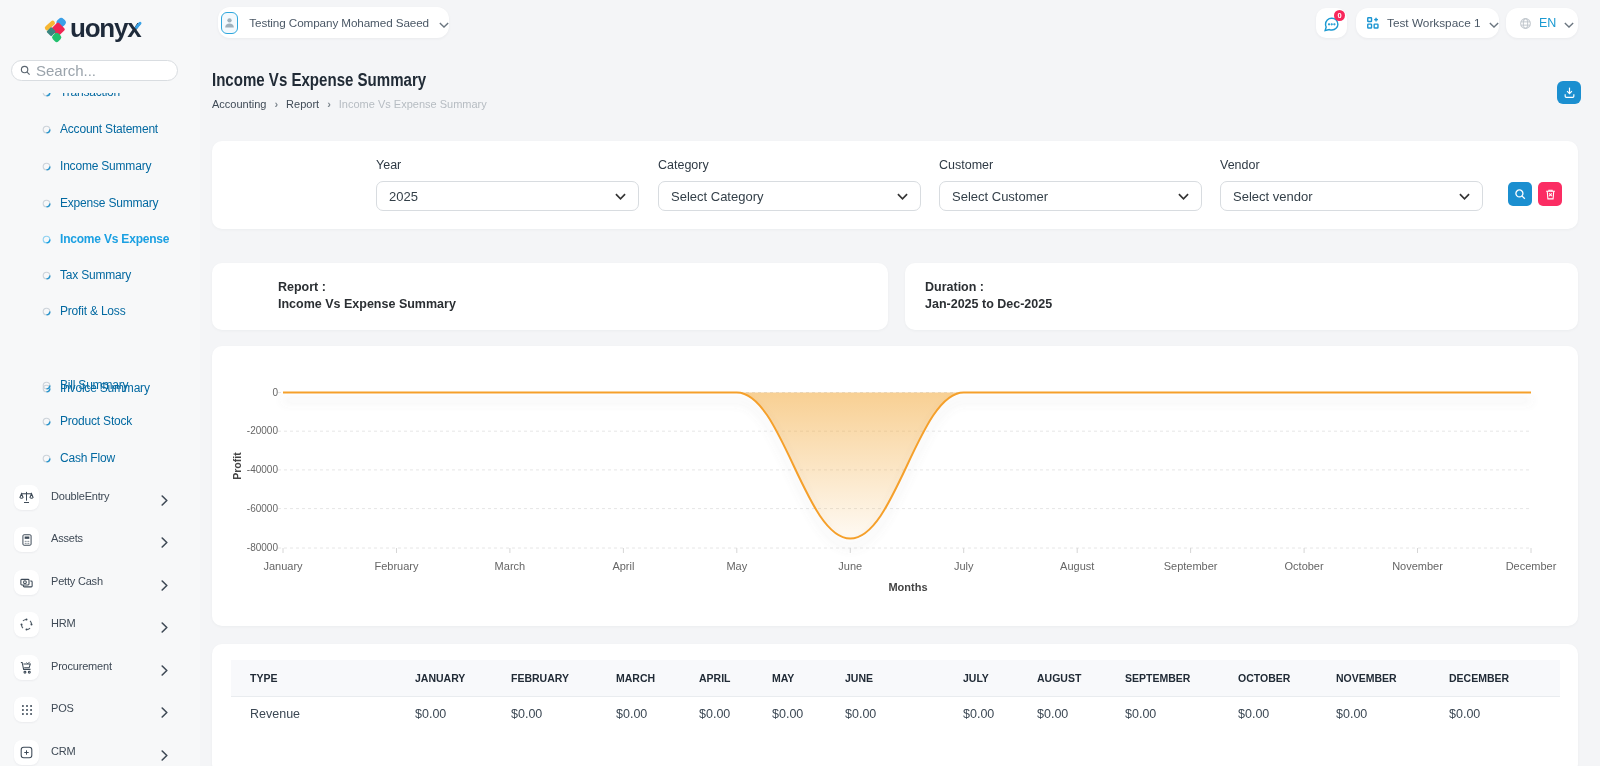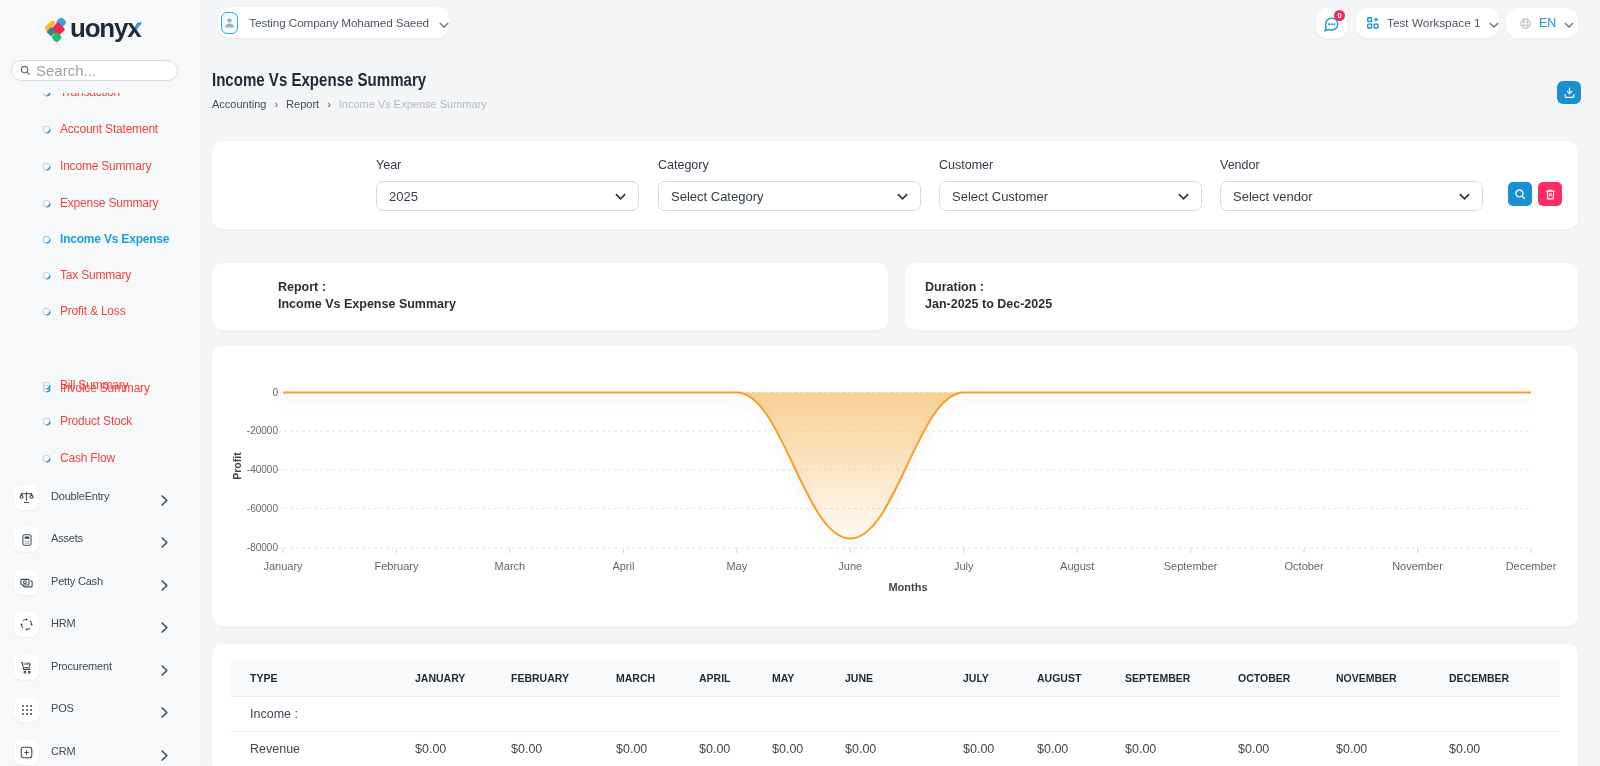--- a/index.html
+++ b/index.html
@@ -5,21 +5,21 @@
 * { margin:0; padding:0; box-sizing:border-box; }
 html,body { width:1600px; height:766px; overflow:hidden; font-family:"Liberation Sans", sans-serif; background:#f4f5f7; }
 .sidebar { position:absolute; left:0; top:0; width:200px; height:766px; background:#f7f8f9; }
 .logo { position:absolute; left:40px; top:12px; }
 .searchbox { position:absolute; left:11px; top:60px; width:167px; height:21px; background:#fff; border:1px solid #d9dde1; border-radius:11px; display:flex; align-items:center; padding-left:8px; }
 .searchbox svg { flex:0 0 auto; }
 .searchbox span { color:#9aa3ab; font-size:15px; margin-left:5px; }
 .menuclip { position:absolute; left:0; top:93px; width:200px; height:673px; overflow:hidden; }
 .subitem { position:absolute; left:0; width:200px; height:20px; }
 .subitem .circ { position:absolute; left:42px; top:3px; }
-.subitem .lbl { position:absolute; left:60px; top:0px; font-size:12px; letter-spacing:-0.2px; color:#ef4444; }
+.subitem .lbl { position:absolute; left:60px; top:0px; font-size:12px; letter-spacing:-0.2px; color:#0369a1; }
 .subitem.active .lbl { color:#1ba0e2; font-weight:bold; }
 .subitem.active .circ { border-color:#1ba0e2; }
 .mainitem { position:absolute; left:0; width:200px; height:26px; }
 .mainitem .ibox { position:absolute; left:14px; top:0; width:25px; height:25px; background:#fff; border-radius:8px; box-shadow:0 1px 2px rgba(30,40,60,0.06); display:flex; align-items:center; justify-content:center; }
 .mainitem .lbl { position:absolute; left:51px; top:5px; font-size:11px; letter-spacing:-0.2px; font-weight:500; color:#3f4a56; }
 .mainitem .chev { position:absolute; left:161px; top:7px; }
 .main { position:absolute; left:200px; top:0; width:1400px; height:606px; }
 .pill { position:absolute; background:#fff; border-radius:12px; box-shadow:0 1px 3px rgba(30,40,60,0.05); display:flex; align-items:center; }
 .company { left:18px; top:7px; width:231px; height:31px; padding-left:3px; }
 .company .avatar { width:22px; height:22px; border:1.4px solid #2ea7dd; background:#f3f9fd; border-radius:6px; display:flex; align-items:center; justify-content:center; }
@@ -465,35 +465,20 @@
             <th>APRIL</th>
             <th>MAY</th>
             <th>JUNE</th>
             <th>JULY</th>
             <th>AUGUST</th>
             <th>SEPTEMBER</th>
             <th>OCTOBER</th>
             <th>NOVEMBER</th>
             <th>DECEMBER</th>
           </tr>
-      <tr class="inc">
-            <td>Income :</td>
-            <td></td>
-            <td></td>
-            <td></td>
-            <td></td>
-            <td></td>
-            <td></td>
-            <td></td>
-            <td></td>
-            <td></td>
-            <td></td>
-            <td></td>
-            <td></td>
-          </tr>
       <tr>
             <td>Revenue</td>
             <td>$0.00</td>
             <td>$0.00</td>
             <td>$0.00</td>
             <td>$0.00</td>
             <td>$0.00</td>
             <td>$0.00</td>
             <td>$0.00</td>
             <td>$0.00</td>

